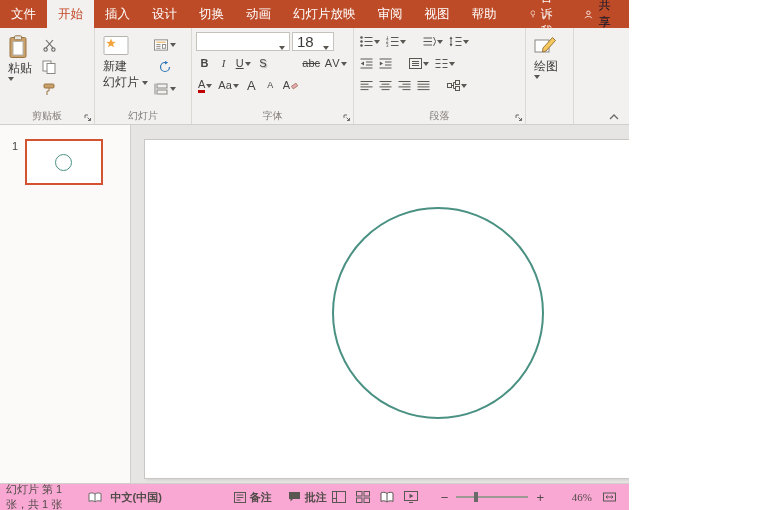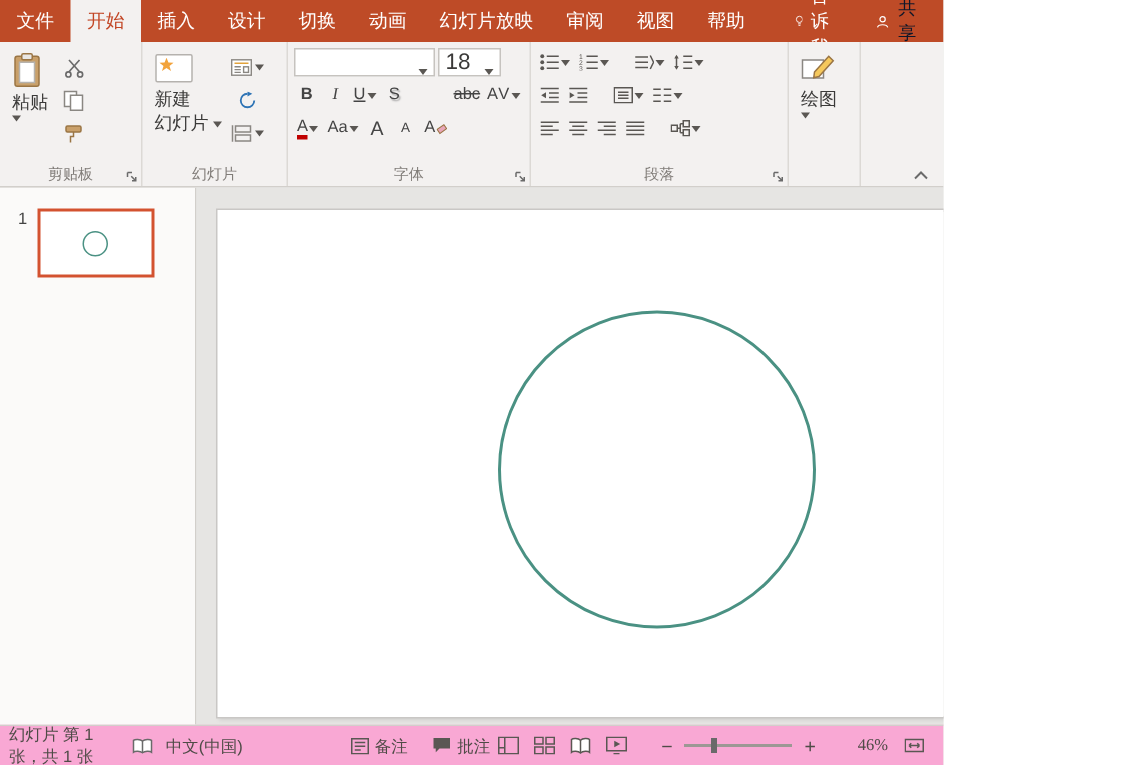--- a/index.html
+++ b/index.html
@@ -44,21 +44,21 @@
   .thumbs { width:131px; background:#FBFAF9; border-right:1px solid #D2CFCB; padding:14px 0 0 12px; display:flex; gap:7px; }
   .thumbnum { font-size:11px; color:#444; padding-top:1px; }
   .thumb { width:78px; height:46px; background:#fff; border:2px solid #D35230; position:relative; cursor:pointer; }
   .thumb-circle { position:absolute; left:28px; top:13px; width:17px; height:17px; border:1px solid #4A9183; border-radius:50%; }
   .canvas { flex:1; position:relative; background:#E6E5E3; }
   .slide { position:absolute; left:14px; top:15px; width:603px; height:338px; background:#fff; box-shadow:0 0 0 1px #C9C7C5, 1px 2px 3px rgba(0,0,0,.10); }
   .big-circle { position:absolute; left:187px; top:67px; width:212px; height:212px; border:2px solid #4A9183; border-radius:50%; background:transparent; }
 
   
   .statusbar { height:27px; background:#f9a8d4; border-top:1px solid #D2CFCB; display:flex; align-items:center; font-size:11px; color:#4F4B47; padding:0 8px 0 6px; }
-  .sb-item { display:flex; align-items:center; gap:4px; cursor:pointer; white-space:nowrap; }
+  .sb-item { display:flex; align-items:center; gap:4px; cursor:pointer; white-space:nowrap;font-weight:bold; }
   .sb-right { margin-left:auto; display:flex; align-items:center; }
   .viewbtn { padding:0 5px; cursor:pointer; }
   .zoom-sign { font-size:13px; color:#4F4B47; padding:0 4px; cursor:pointer; }
   .zoom-track { width:72px; height:2px; background:#9c9894; position:relative; margin:0 4px; cursor:pointer; }
   .zoom-thumb { position:absolute; left:25%; top:-4px; width:4px; height:10px; background:#6a6a6a; }
   .zoom-val { width:36px; text-align:right; margin-left:8px; cursor:pointer;font-family:Liberation Serif, serif; }
   .cursor { position:absolute; left:696px; top:49px; z-index:50; pointer-events:none; }
   .chevron-collapse { position:absolute; right:10px; bottom:4px; cursor:pointer; }
 </style>
 </head>

